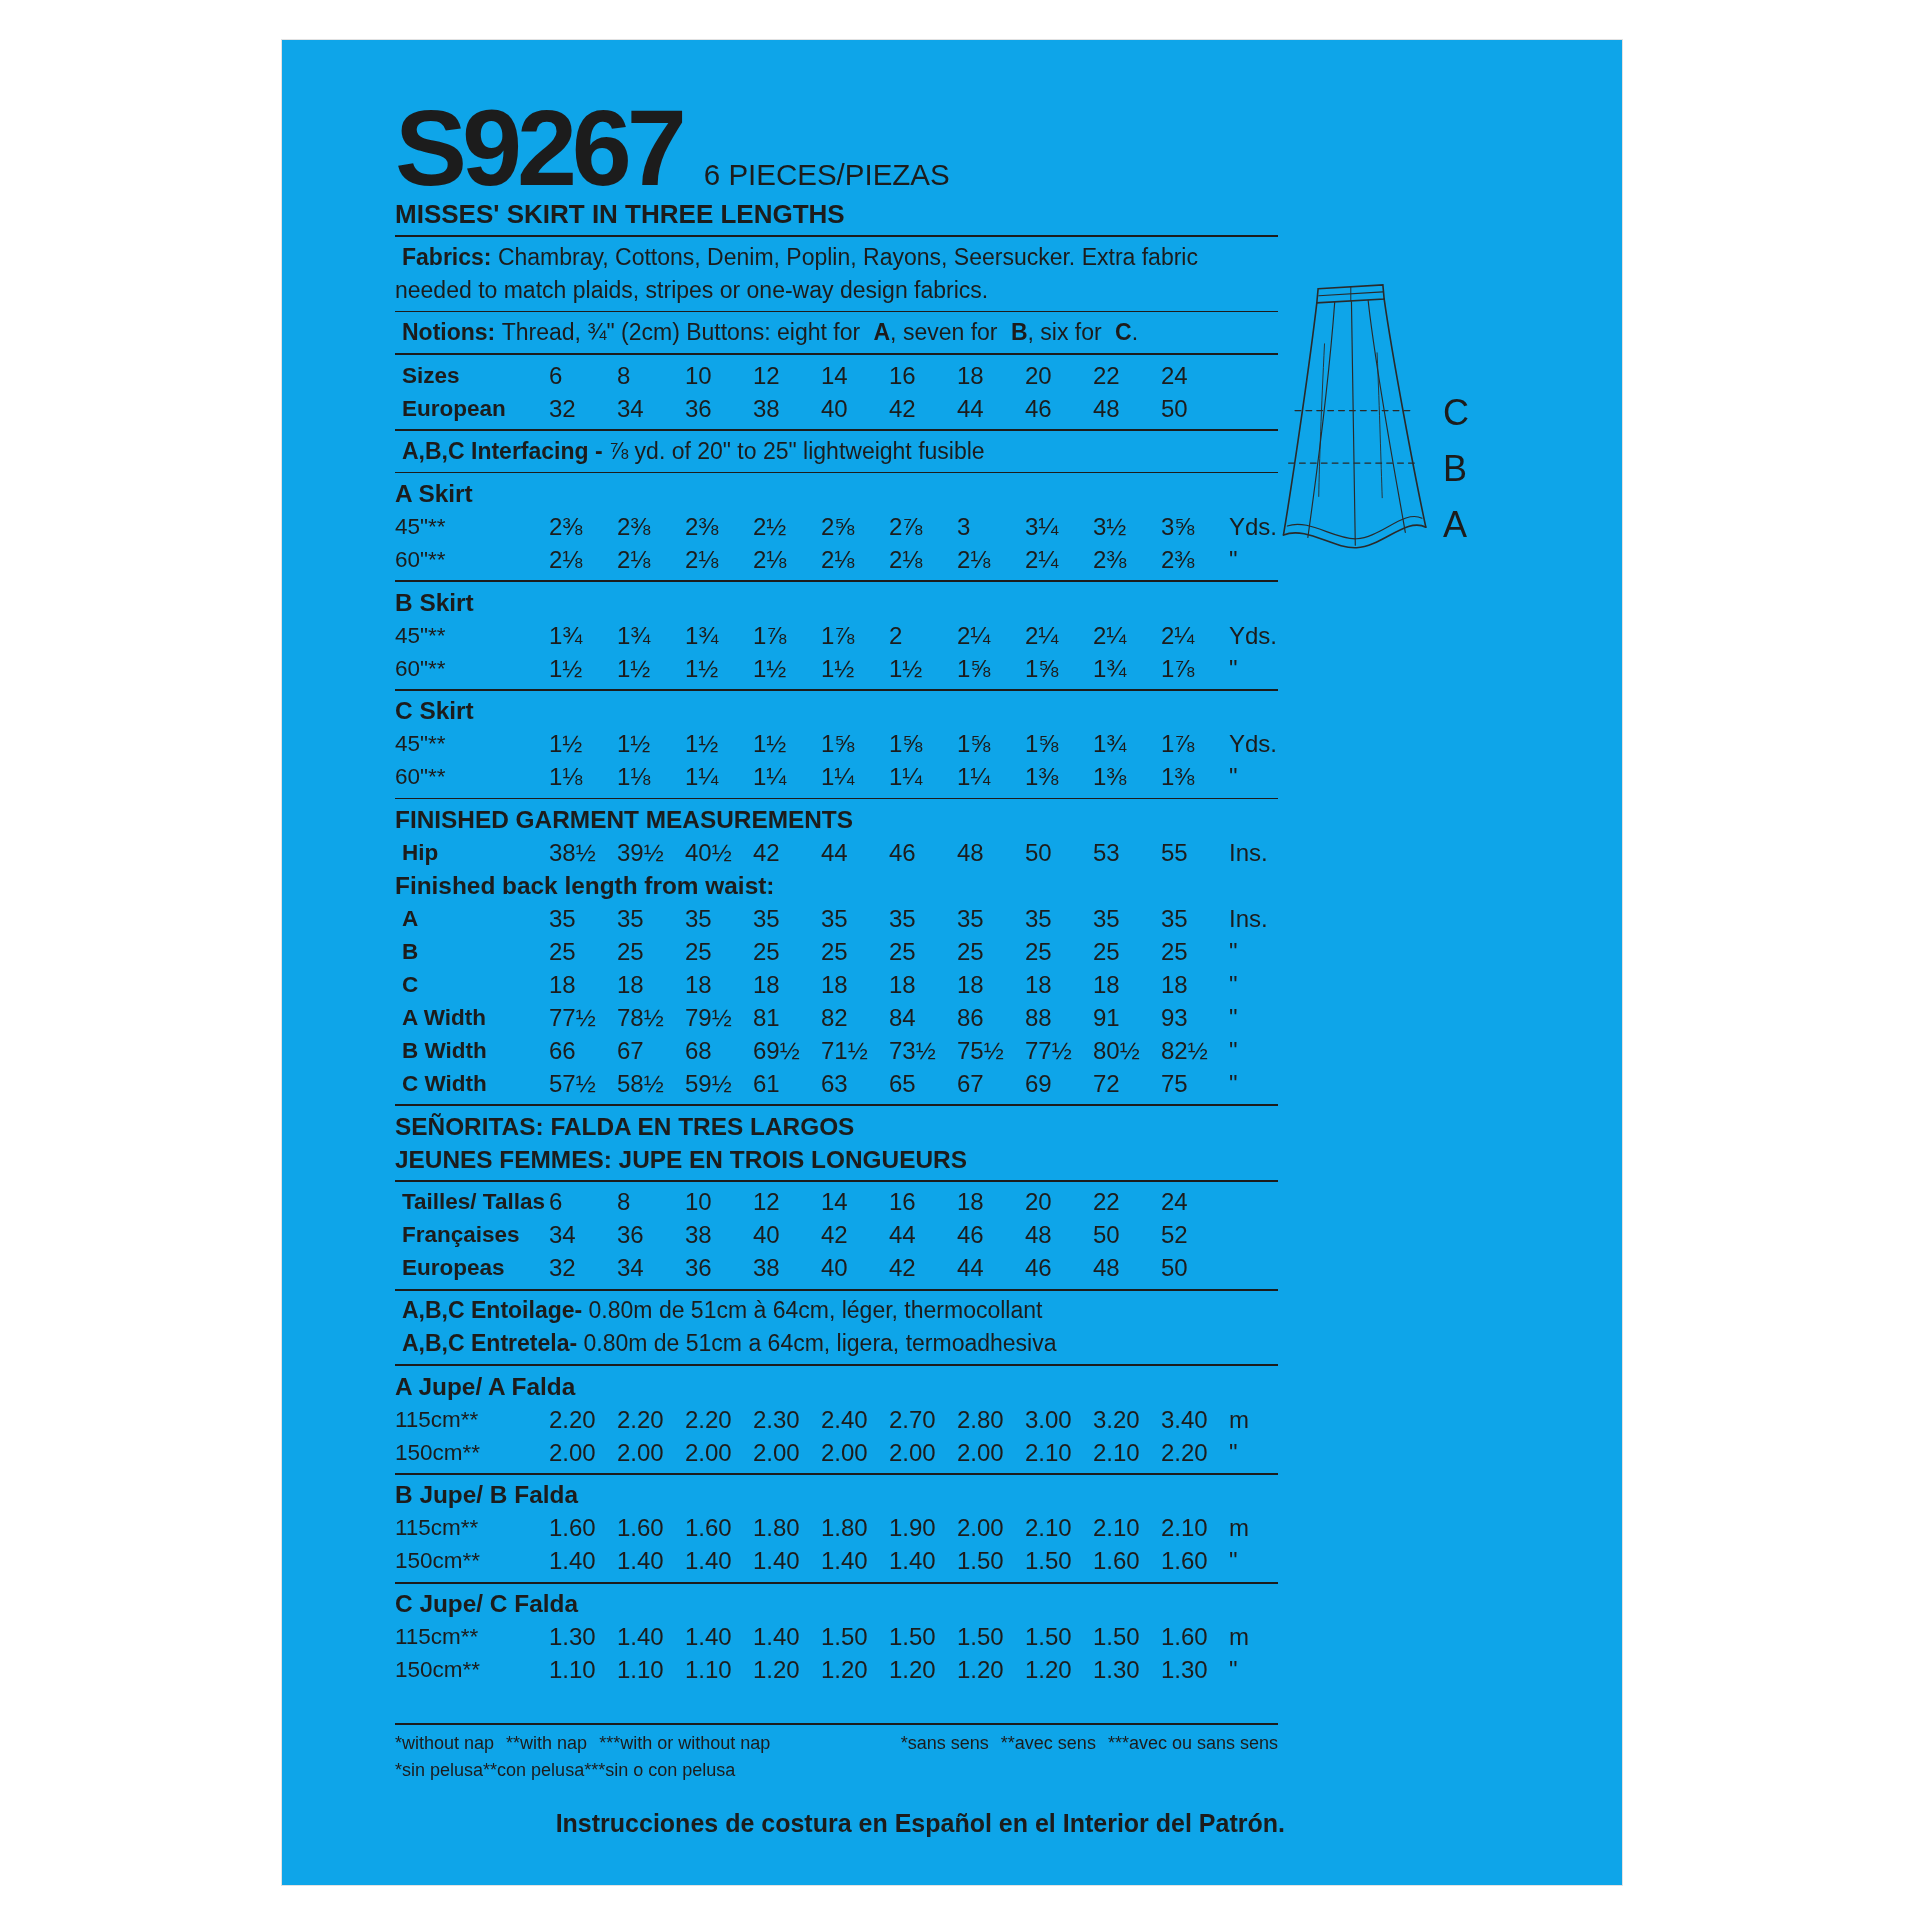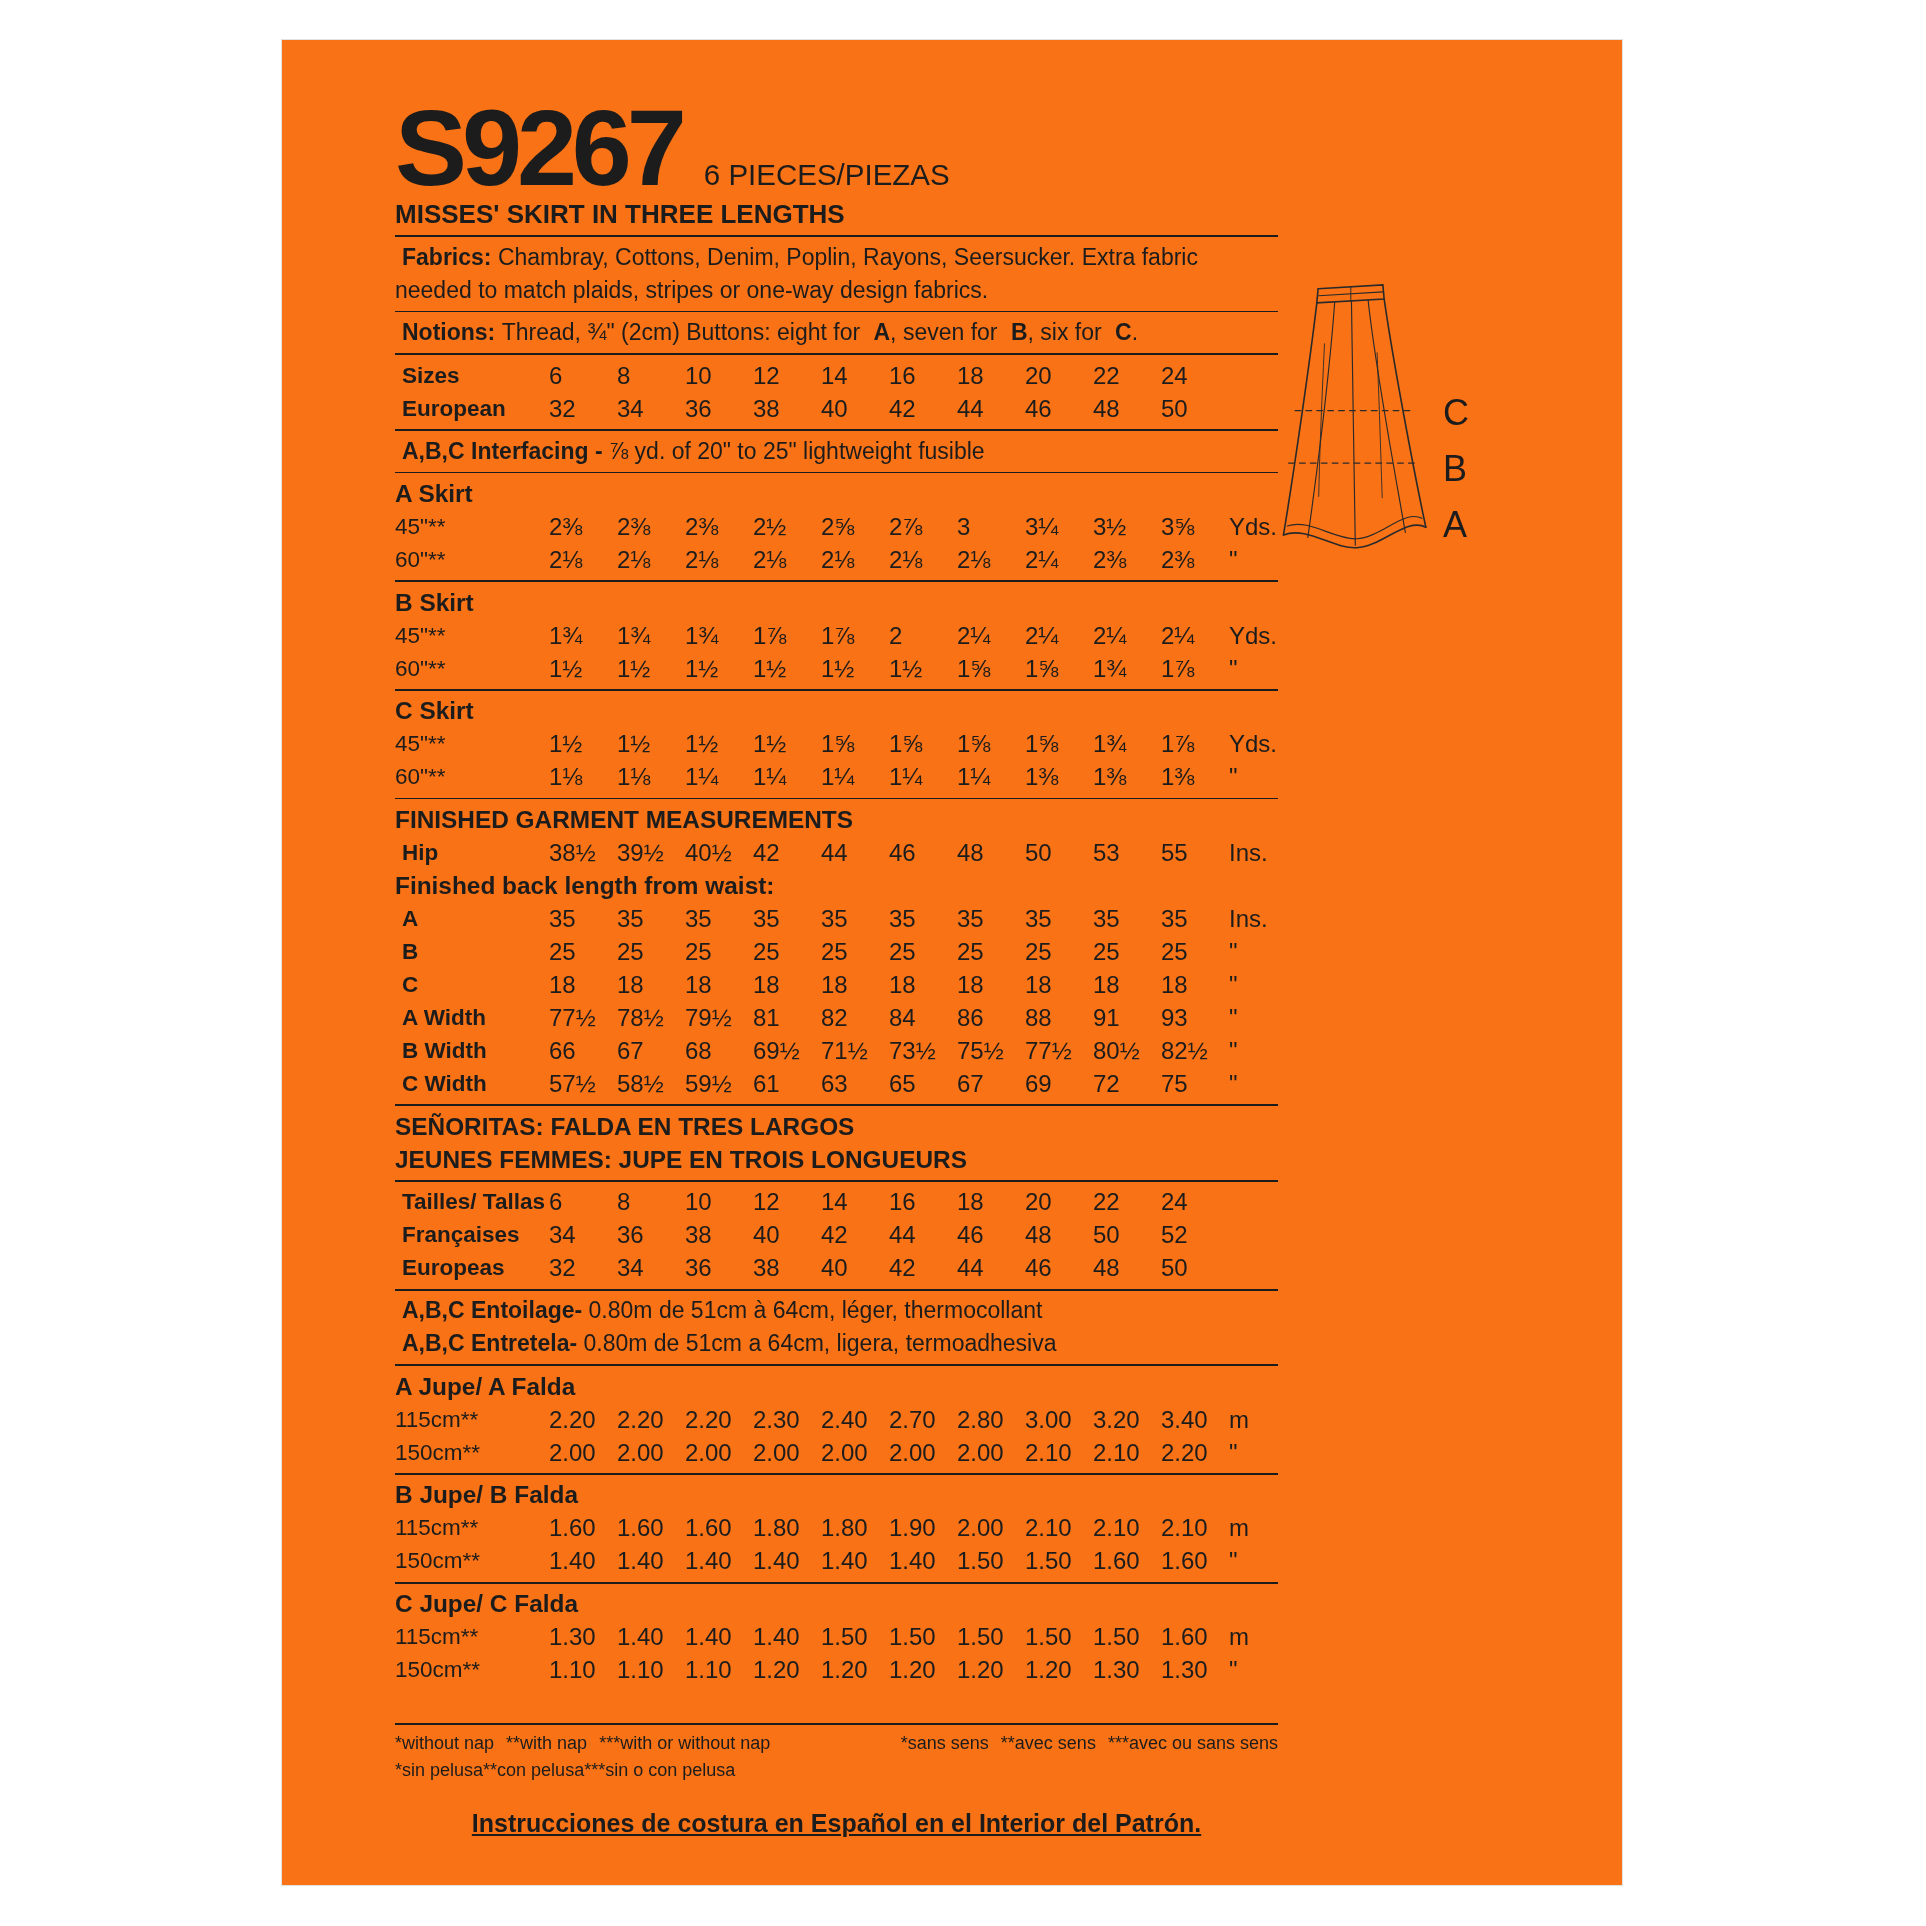--- a/index.html
+++ b/index.html
@@ -7,21 +7,21 @@
     --page-border:#e2e2e2;
   }
   html,body{margin:0;padding:0;}
   body{
     width:1926px;height:1926px;position:relative;background:#ffffff;
     font-family:"Liberation Sans","DejaVu Sans",sans-serif;color:var(--ink);
     -webkit-font-smoothing:antialiased;
   }
   .page{
     position:absolute;left:281px;top:39px;width:1342px;height:1847px;
-    background:#f97316;border:1.9px solid var(--page-border);box-sizing:border-box;
+    background:#0ea5e9;border:1.9px solid var(--page-border);box-sizing:border-box;
   }
   
   .header{position:absolute;left:113px;top:54px;display:flex;align-items:baseline;}
   .pattern-number{font-size:108px;font-weight:700;letter-spacing:-5.1px;line-height:1;}
   .pieces{font-size:29.5px;font-weight:400;margin-left:22px;letter-spacing:0;}
   
   .content{position:absolute;left:113px;top:158px;width:883px;}
   .heading{height:33px;display:flex;align-items:center;font-size:24.4px;font-weight:700;white-space:nowrap;}
   .title{font-size:26px;}
   .rich{min-height:33px;line-height:33px;font-size:23px;}
@@ -35,22 +35,22 @@
   .trow .rlabel{white-space:nowrap;font-size:22.5px;}
   .trow .cell{text-align:left;}
   .trow .unit{text-align:left;}
   
   .footnotes{position:absolute;left:113px;top:1683px;width:883px;}
   .fn-rule{height:1.9px;background:var(--ink);}
   .fn-line1{display:flex;justify-content:space-between;margin-top:7.7px;font-size:18px;}
   .fn-group{display:flex;gap:12px;white-space:nowrap;}
   .fn-line2{display:flex;margin-top:6.4px;font-size:18px;white-space:nowrap;}
   .bottom-note{
-    position:absolute;left:113px;top:1769px;width:883px;text-align:center;
-    font-size:25px;font-weight:700;text-decoration:underline;
+    position:absolute;left:120px;top:1769px;width:883px;text-align:right;
+    font-size:25px;font-weight:700;
   }
   
   .illustration{position:absolute;left:996px;top:241px;width:161px;height:277px;}
   .fig-label{position:absolute;left:1161px;font-size:36px;font-weight:400;width:51px;}
   .fig-label-c{top:352px;}
   .fig-label-b{top:408px;}
   .fig-label-a{top:464px;}
 </style>
 </head>
 <body>

